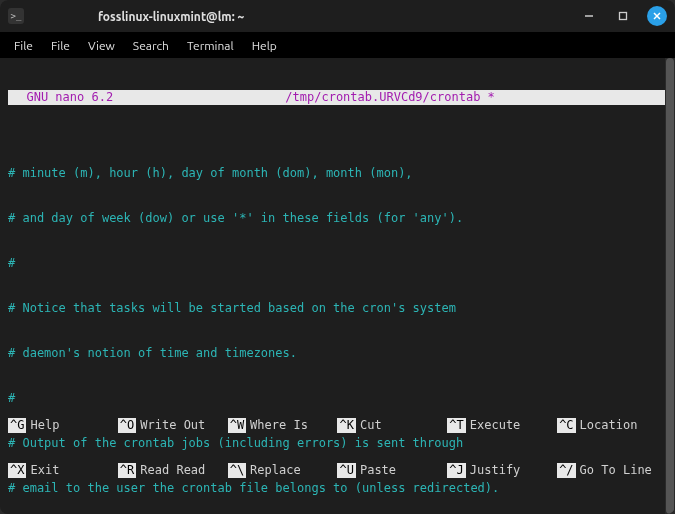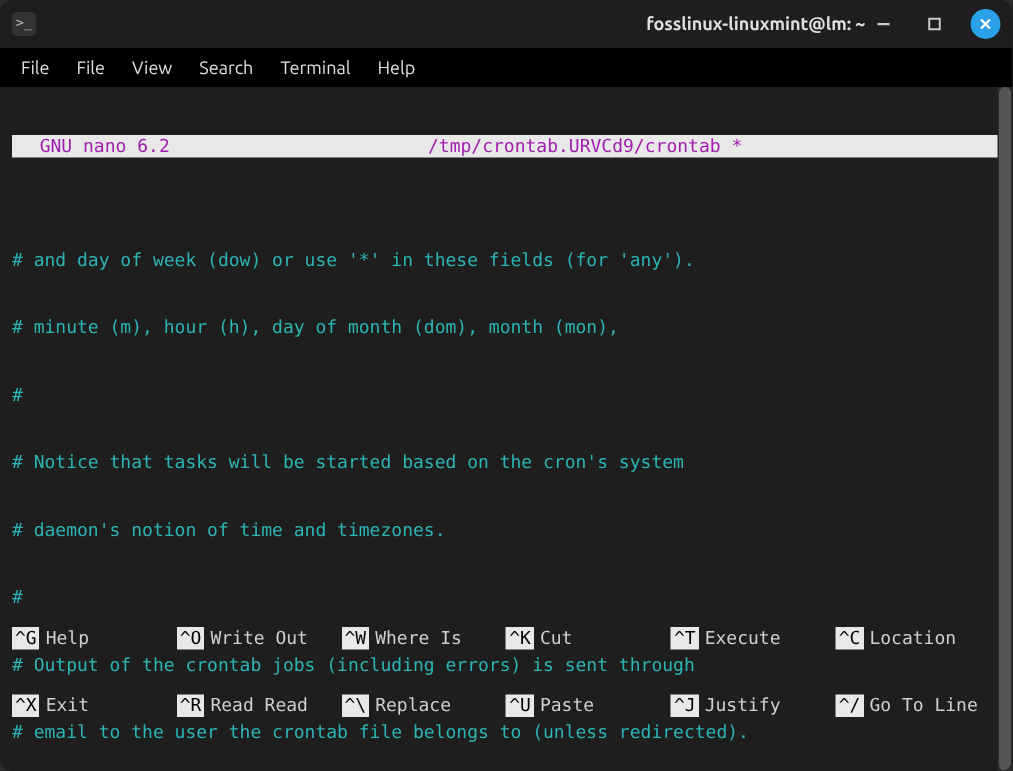--- a/index.html
+++ b/index.html
@@ -33,21 +33,21 @@
     border-radius: 3px;
     display: flex; align-items: center; justify-content: center;
     color: #bbb; font-size: 9px;
   }
   .title {
     color: #e0e0e0;
     font-family: "Ubuntu", "Cantarell", sans-serif;
     font-size: 12px;
     font-weight: 600;
     flex: 1;
-    text-align: right;
+    text-align: left;
   }
   .winbtns {
     display: flex;
     gap: 14px;
     align-items: center;
     width: 90px;
     justify-content: flex-end;
   }
   .winbtn {
     width: 20px; height: 20px;
@@ -169,22 +169,22 @@
   <span class="menu-item">Terminal</span>
   <span class="menu-item">Help</span>
 </div>
 
 <div class="term">
   <div class="header-row">
     <span class="header-left">  GNU nano 6.2</span>
     <span class="header-center">/tmp/crontab.URVCd9/crontab *</span>
   </div>
 
+  <div class="line comment"># minute (m), hour (h), day of month (dom), month (mon),</div>
   <div class="line comment"># and day of week (dow) or use '*' in these fields (for 'any').</div>
-  <div class="line comment"># minute (m), hour (h), day of month (dom), month (mon),</div>
   <div class="line comment">#</div>
   <div class="line comment"># Notice that tasks will be started based on the cron's system</div>
   <div class="line comment"># daemon's notion of time and timezones.</div>
   <div class="line comment">#</div>
   <div class="line comment"># Output of the crontab jobs (including errors) is sent through</div>
   <div class="line comment"># email to the user the crontab file belongs to (unless redirected).</div>
   
   
   
   

